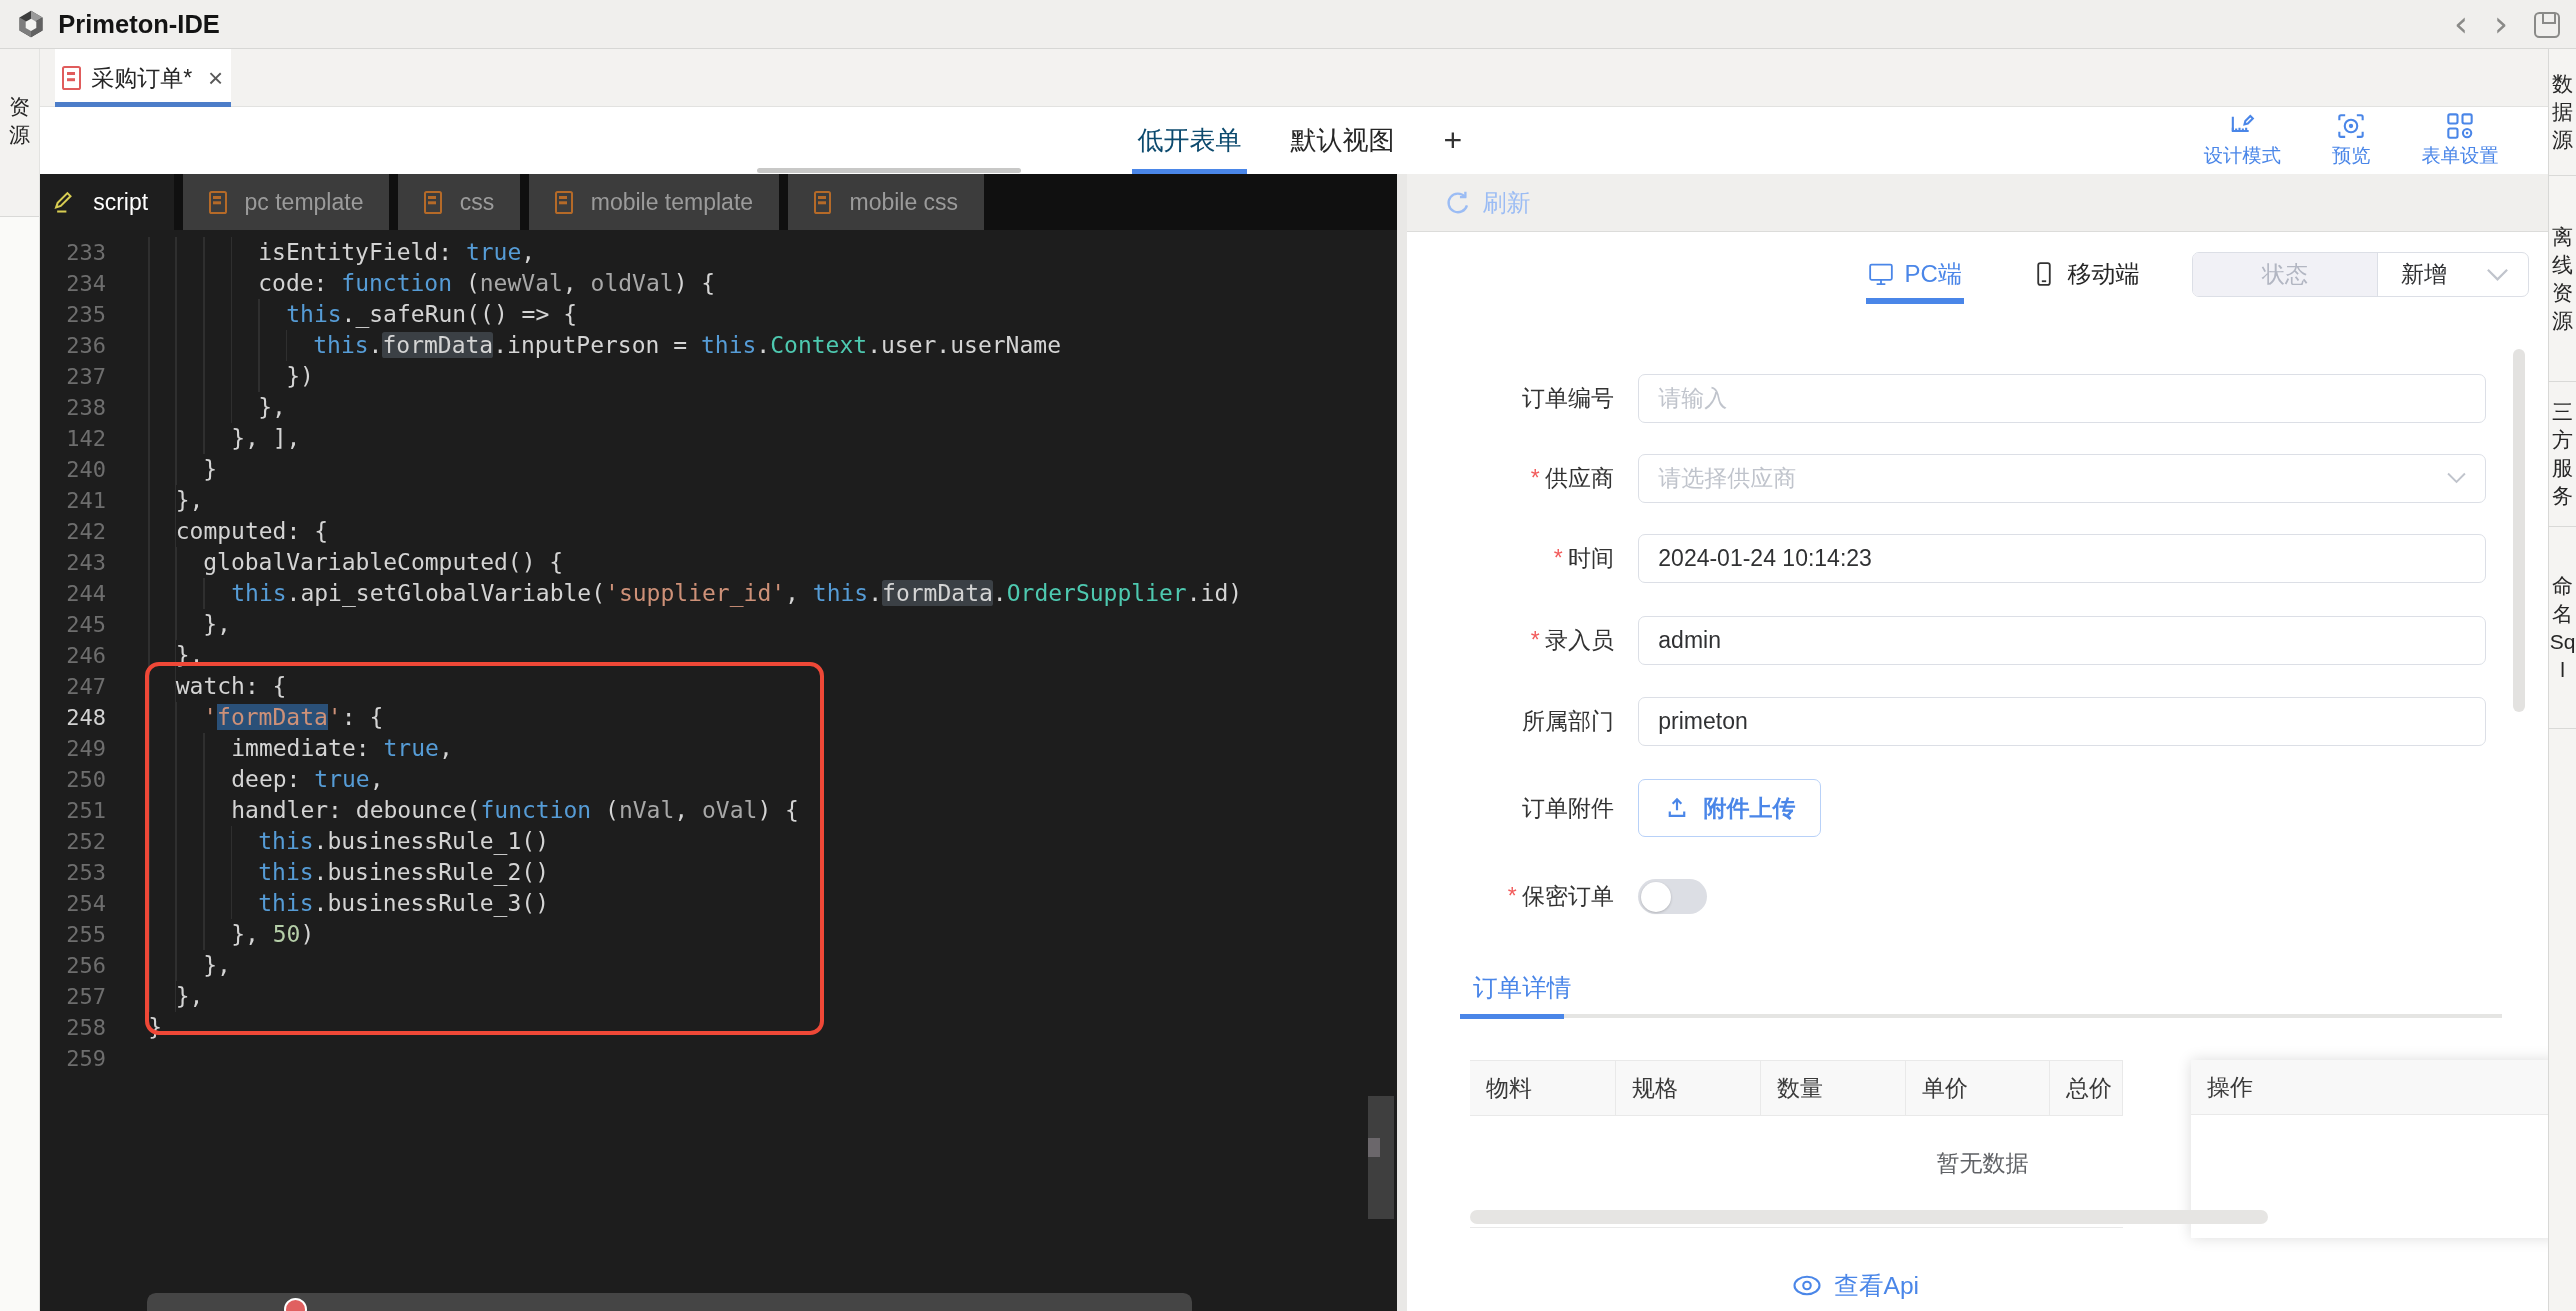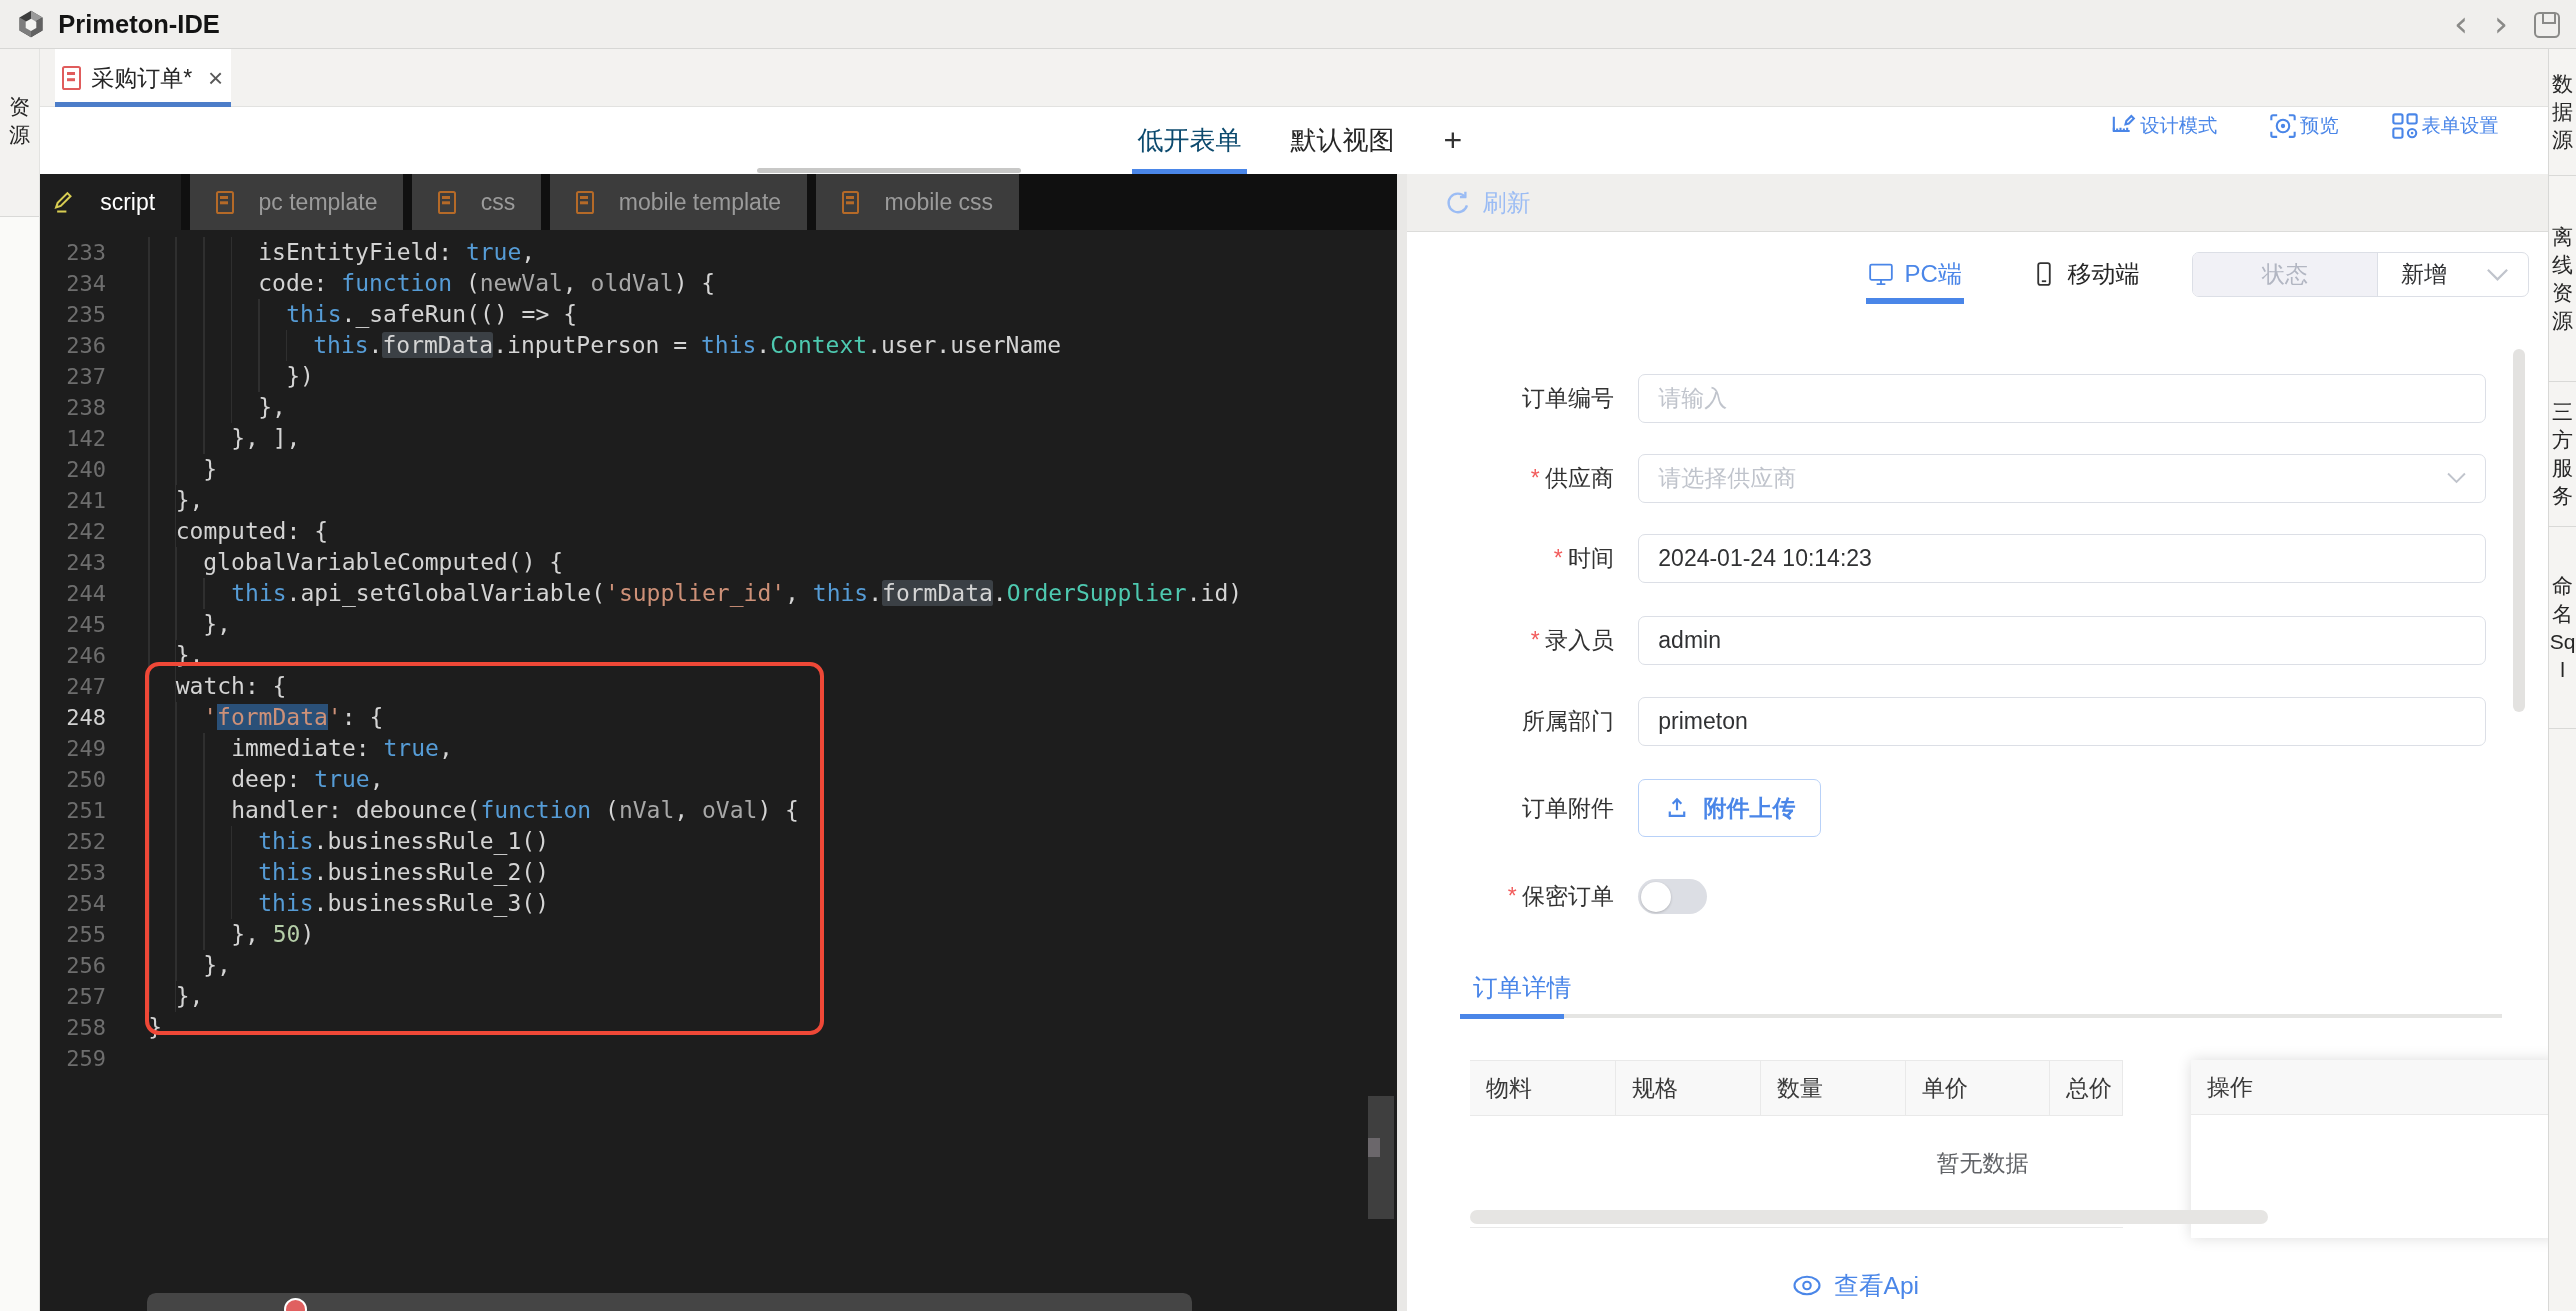--- a/index.html
+++ b/index.html
@@ -34,28 +34,28 @@
 .rail-section{border-bottom:0.9px solid #d9d9d7;display:flex;justify-content:flex-end;align-items:center;cursor:pointer}
 
 
 .view-row{position:absolute;left:24.6px;top:107px;width:2523px;height:67px;background:#fff;z-index:5}
 .center-tabs{position:absolute;left:1113px;top:0;height:67px;display:flex;align-items:center;gap:49px}
 .view-tab{font-size:26px;color:#262626;height:67px;display:flex;align-items:center;position:relative;cursor:pointer}
 .view-tab.active{color:#0c4a6e}
 .view-tab.active:after{content:"";position:absolute;left:-5.3px;right:-5.3px;bottom:0;height:5.3px;background:#4a86e8}
 .view-tab.plus{font-size:32px;color:#333}
 .toolbar{position:absolute;right:49px;top:3.5px;display:flex;gap:51px}
-.tool{display:flex;flex-direction:row;align-items:center;gap:1.8px;color:#4a86e8;cursor:pointer}
+.tool{display:flex;flex-direction:column;align-items:center;gap:1.8px;color:#4a86e8;cursor:pointer}
 .tool-label{font-size:19.3px}
 .mini-hthumb{position:absolute;left:732px;bottom:0.9px;width:264px;height:5.3px;background:#c8c8c7;border-radius:2.6px}
 
 
 .editor{position:absolute;left:24.6px;top:174px;width:1372px;height:1138px;background:#1d1d1d;overflow:hidden;z-index:4}
 .ed-tabs{position:absolute;left:0;top:0;width:100%;height:56px;background:#101010;display:flex}
-.ed-tab{height:56px;display:flex;align-items:center;gap:25px;padding:0 26px;background:#3c3c3c;color:#9b9b9b;font-size:23px;margin-right:8.8px;cursor:pointer;white-space:nowrap}
+.ed-tab{height:56px;display:flex;align-items:center;gap:18px;padding:0 26px;background:#3c3c3c;color:#9b9b9b;font-size:23px;margin-right:8.8px;cursor:pointer;white-space:nowrap}
 .ed-tab.active{background:#1e1e1e;color:#fff}
 .odoc-icon{width:17.6px;height:23px;border:2.6px solid #b56a28;border-radius:2.6px;position:relative;flex:0 0 17.6px}
 .odoc-icon:before{content:"";position:absolute;left:1.8px;top:3.5px;width:8px;height:2.6px;background:#b56a28;box-shadow:0 5.3px 0 #b56a28}
 .code{position:absolute;left:0;top:56px;right:0;bottom:0;padding-top:7px;font-family:"DejaVu Sans Mono",monospace;font-size:23px}
 .cline{height:31px;line-height:31px;display:flex;white-space:pre}
 .gut{flex:0 0 106px;width:106px;text-align:right;padding-right:24.6px;color:#6e6e6e;font-size:22px}
 .cline.cur .gut{color:#d2d2d2}
 .ltext{margin-left:17.6px;white-space:pre}
 .ind{display:inline-block;height:31px;vertical-align:top;background:repeating-linear-gradient(to right,#2f2f2f 0,#2f2f2f 1.8px,transparent 1.8px,transparent 27.5px)}
 .tk-p{color:#d4d4d4}.tk-k{color:#569cd6}.tk-s{color:#ce9178}.tk-c{color:#4ec9b0}

